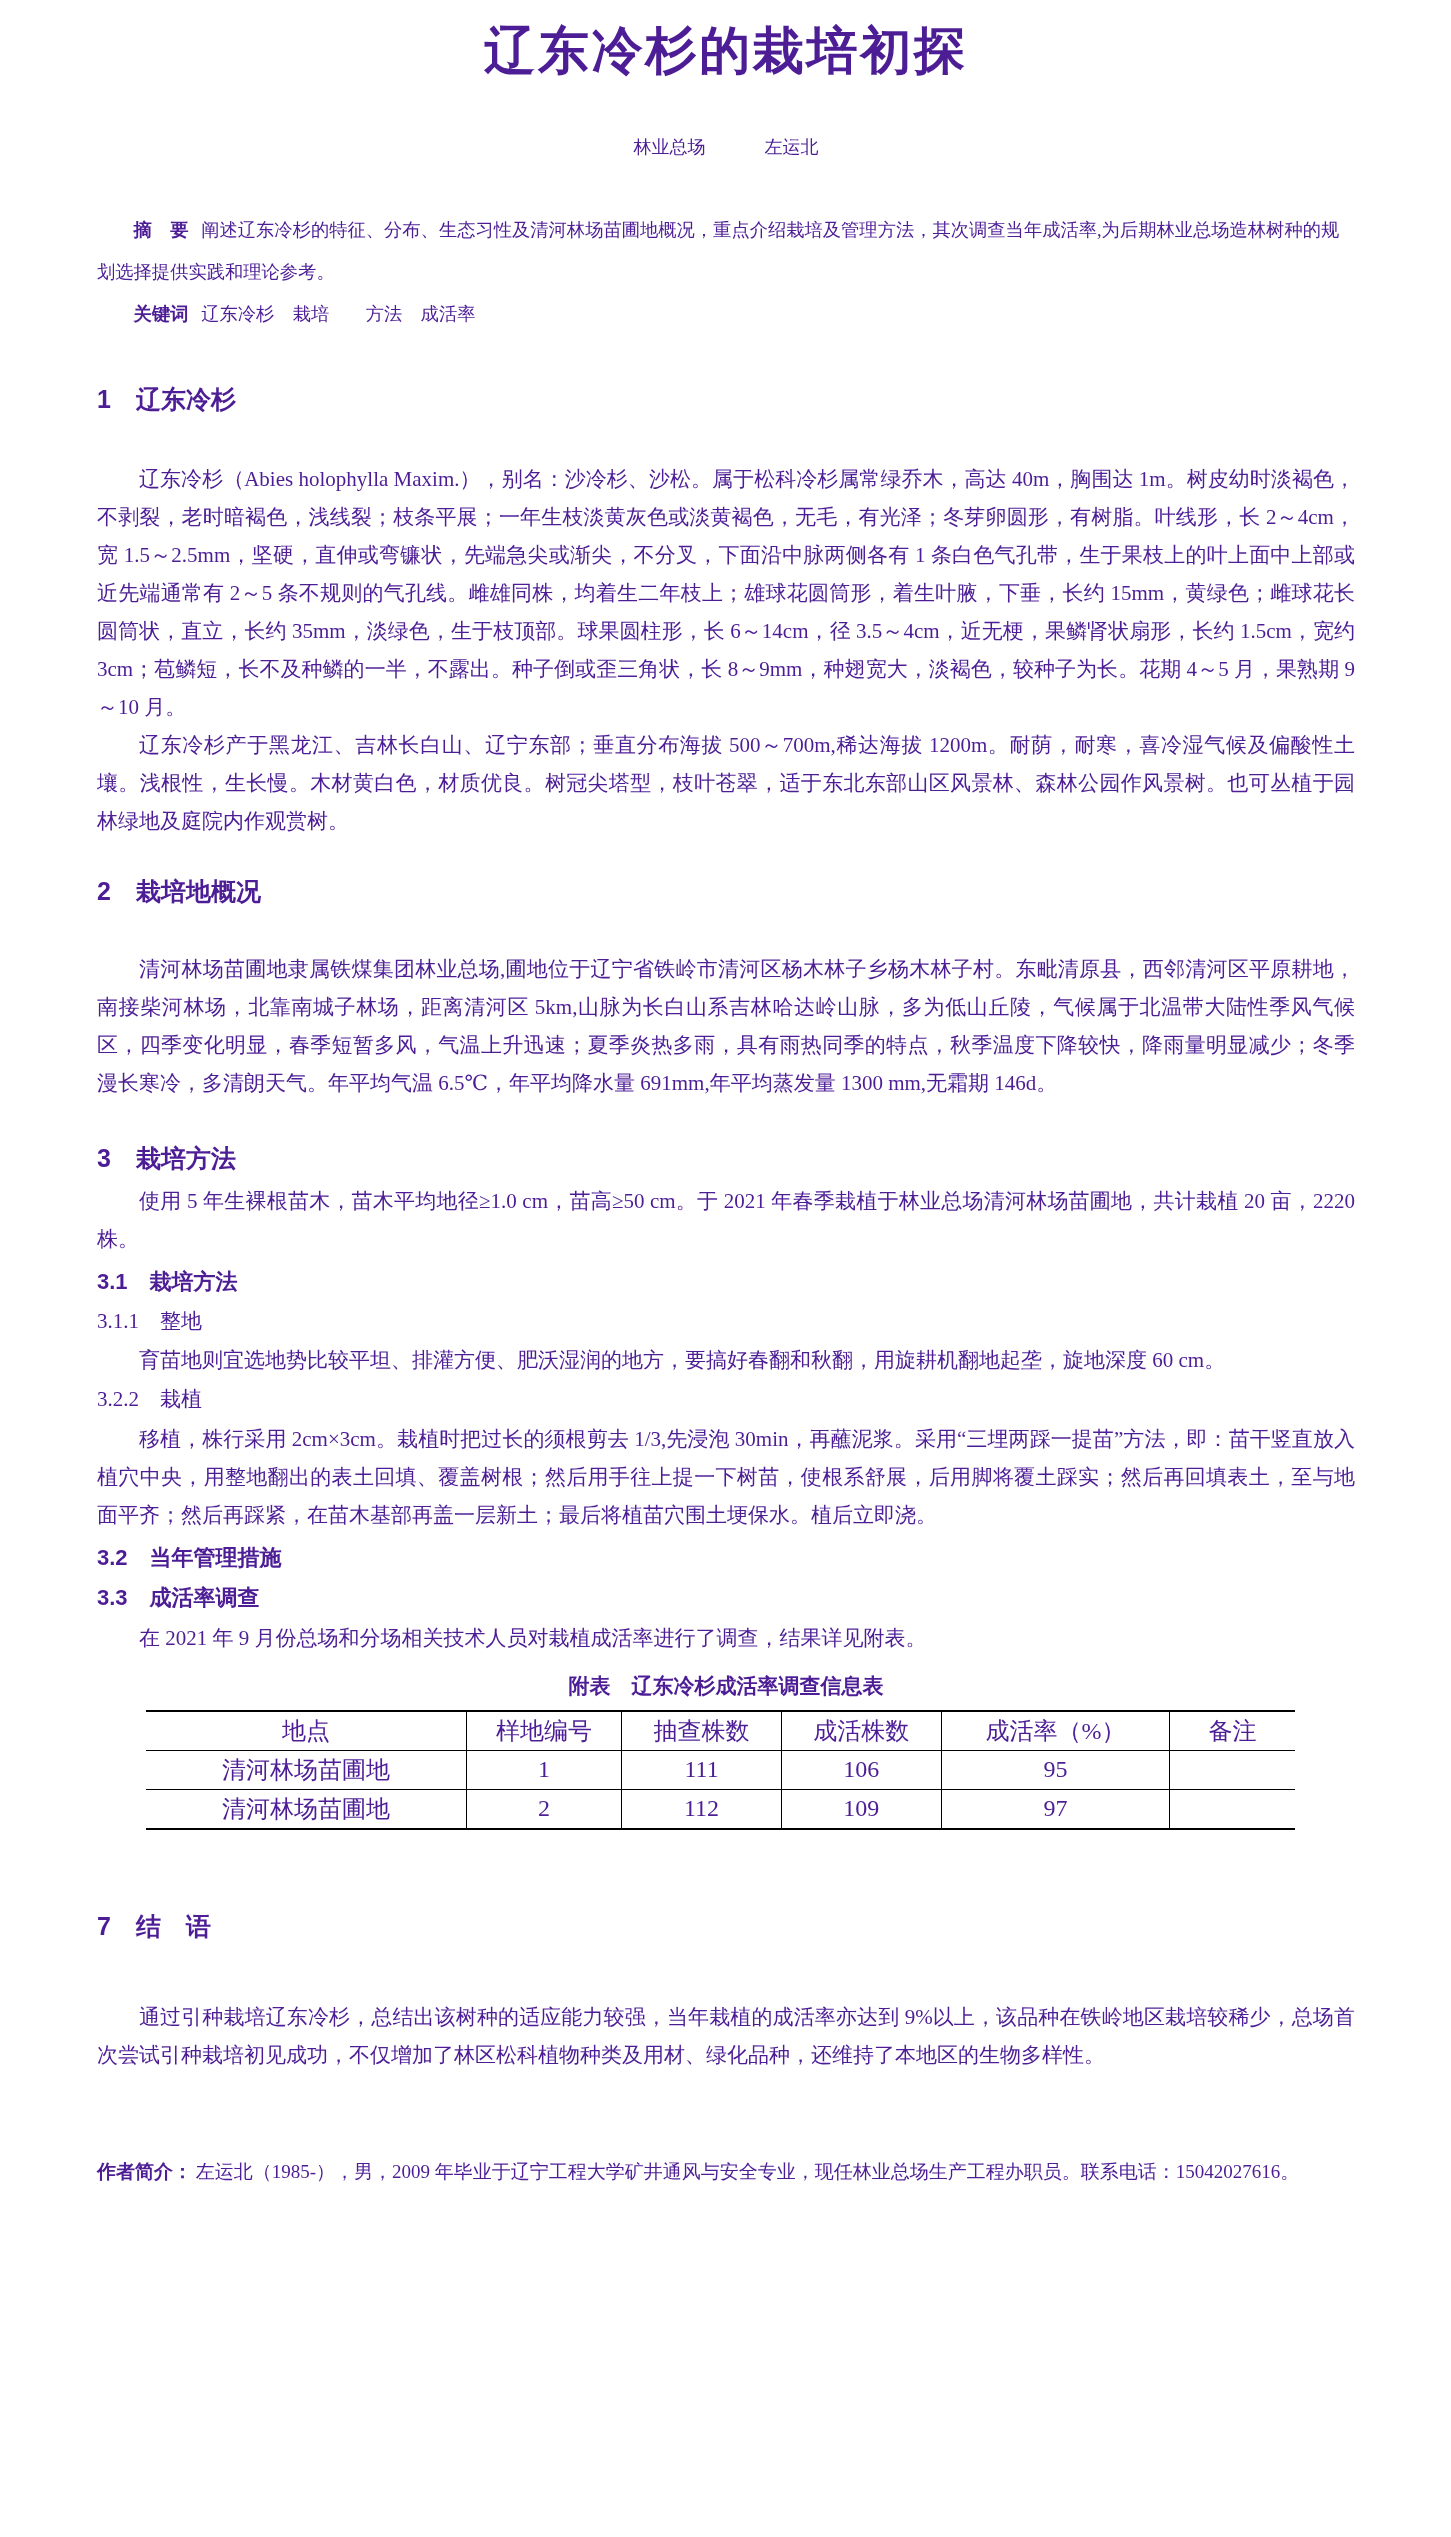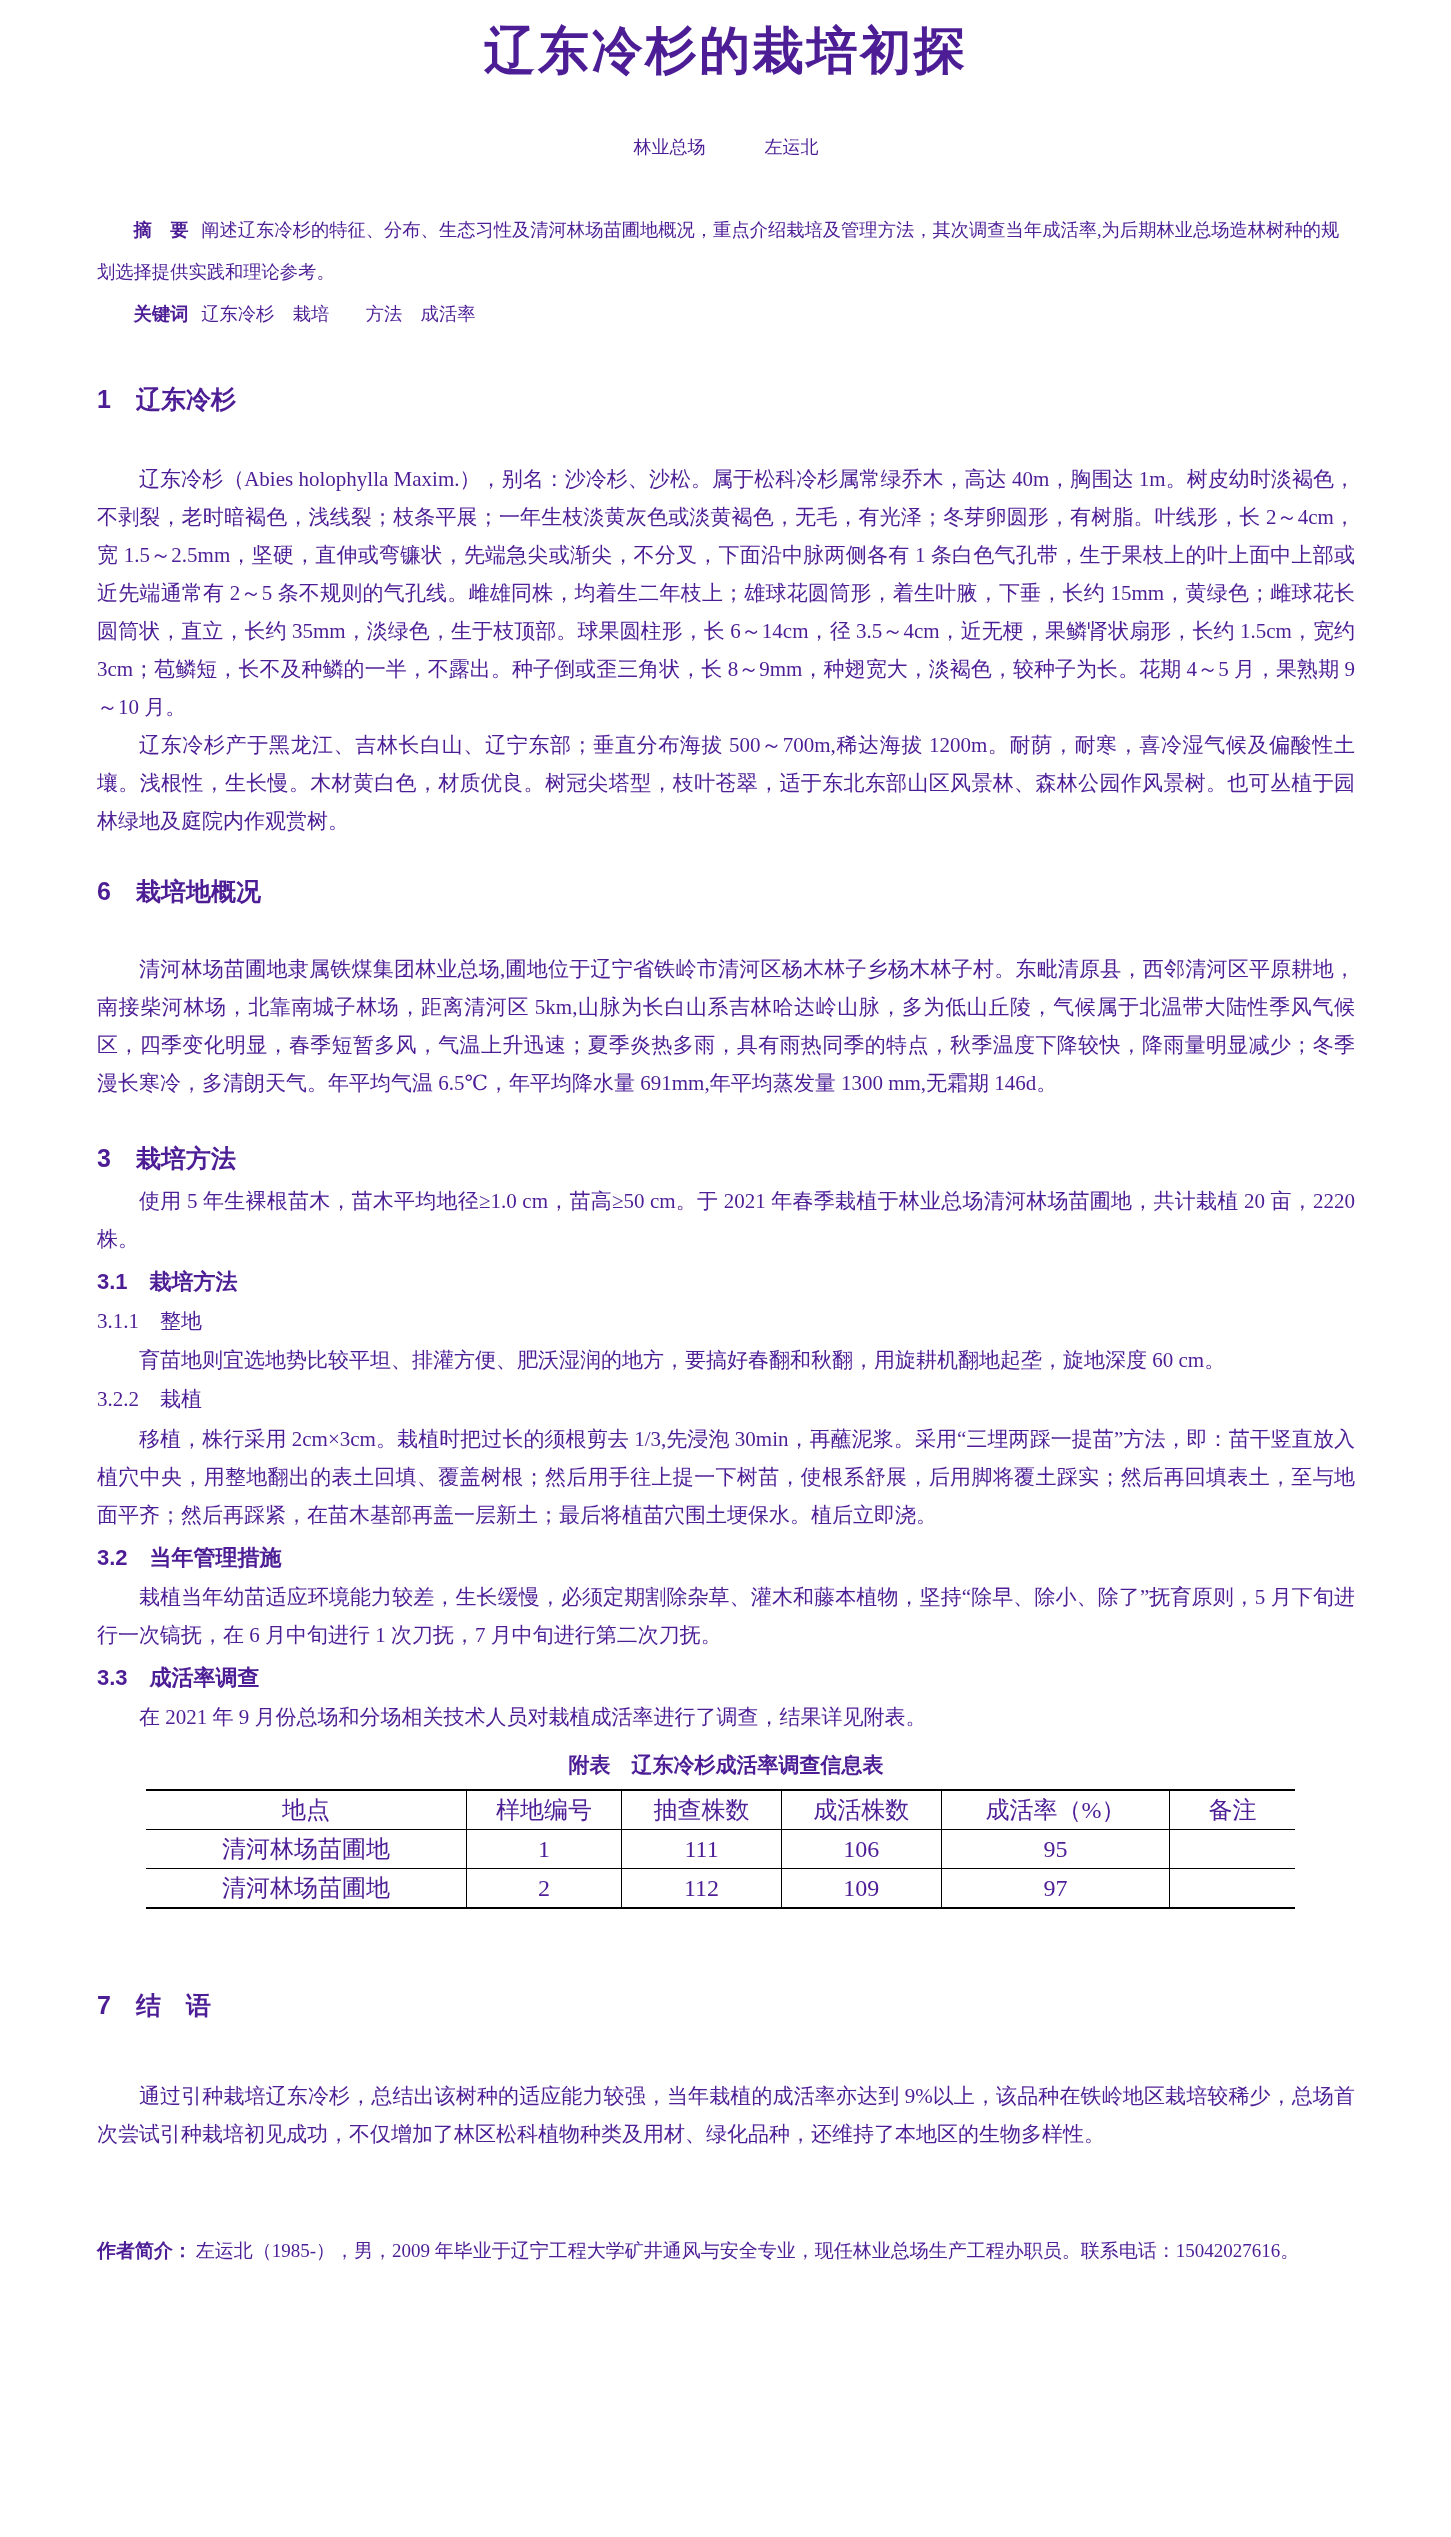--- a/index.html
+++ b/index.html
@@ -130,32 +130,31 @@
 
   <div class="abstract-block">
     <p><span class="inline-label">摘　要</span><span>阐述辽东冷杉的特征、分布、生态习性及清河林场苗圃地概况，重点介绍栽培及管理方法，其次调查当年成活率,为后期林业总场造林树种的规划选择提供实践和理论参考。</span></p>
     <p><span class="inline-label">关键词</span><span>辽东冷杉　栽培　　方法　成活率</span></p>
   </div>
 
   <h2 class="sec-heading h1-1">1　辽东冷杉</h2>
   <p class="body-p">辽东冷杉（Abies holophylla Maxim.），别名：沙冷杉、沙松。属于松科冷杉属常绿乔木，高达 40m，胸围达 1m。树皮幼时淡褐色，不剥裂，老时暗褐色，浅线裂；枝条平展；一年生枝淡黄灰色或淡黄褐色，无毛，有光泽；冬芽卵圆形，有树脂。叶线形，长 2～4cm，宽 1.5～2.5mm，坚硬，直伸或弯镰状，先端急尖或渐尖，不分叉，下面沿中脉两侧各有 1 条白色气孔带，生于果枝上的叶上面中上部或近先端通常有 2～5 条不规则的气孔线。雌雄同株，均着生二年枝上；雄球花圆筒形，着生叶腋，下垂，长约 15mm，黄绿色；雌球花长圆筒状，直立，长约 35mm，淡绿色，生于枝顶部。球果圆柱形，长 6～14cm，径 3.5～4cm，近无梗，果鳞肾状扇形，长约 1.5cm，宽约 3cm；苞鳞短，长不及种鳞的一半，不露出。种子倒或歪三角状，长 8～9mm，种翅宽大，淡褐色，较种子为长。花期 4～5 月，果熟期 9～10 月。</p>
   <p class="body-p">辽东冷杉产于黑龙江、吉林长白山、辽宁东部；垂直分布海拔 500～700m,稀达海拔 1200m。耐荫，耐寒，喜冷湿气候及偏酸性土壤。浅根性，生长慢。木材黄白色，材质优良。树冠尖塔型，枝叶苍翠，适于东北东部山区风景林、森林公园作风景树。也可丛植于园林绿地及庭院内作观赏树。</p>
 
-  <h2 class="sec-heading h1-2">6　栽培地概况</h2>
+  <h2 class="sec-heading h1-2">2　栽培地概况</h2>
   <p class="body-p">清河林场苗圃地隶属铁煤集团林业总场,圃地位于辽宁省铁岭市清河区杨木林子乡杨木林子村。东毗清原县，西邻清河区平原耕地，南接柴河林场，北靠南城子林场，距离清河区 5km,山脉为长白山系吉林哈达岭山脉，多为低山丘陵，气候属于北温带大陆性季风气候区，四季变化明显，春季短暂多风，气温上升迅速；夏季炎热多雨，具有雨热同季的特点，秋季温度下降较快，降雨量明显减少；冬季漫长寒冷，多清朗天气。年平均气温 6.5℃，年平均降水量 691mm,年平均蒸发量 1300 mm,无霜期 146d。</p>
 
   <h2 class="sec-heading h1-3">3　栽培方法</h2>
   <p class="body-p">使用 5 年生裸根苗木，苗木平均地径≥1.0 cm，苗高≥50 cm。于 2021 年春季栽植于林业总场清河林场苗圃地，共计栽植 20 亩，2220 株。</p>
   <h3 class="sub-heading">3.1　栽培方法</h3>
   <h4 class="subsub-heading">3.1.1　整地</h4>
   <p class="body-p">育苗地则宜选地势比较平坦、排灌方便、肥沃湿润的地方，要搞好春翻和秋翻，用旋耕机翻地起垄，旋地深度 60 cm。</p>
   <h4 class="subsub-heading">3.2.2　栽植</h4>
   <p class="body-p">移植，株行采用 2cm×3cm。栽植时把过长的须根剪去 1/3,先浸泡 30min，再蘸泥浆。采用“三埋两踩一提苗”方法，即：苗干竖直放入植穴中央，用整地翻出的表土回填、覆盖树根；然后用手往上提一下树苗，使根系舒展，后用脚将覆土踩实；然后再回填表土，至与地面平齐；然后再踩紧，在苗木基部再盖一层新土；最后将植苗穴围土埂保水。植后立即浇。</p>
   <h3 class="sub-heading">3.2　当年管理措施</h3>
-  <p class="body-p">栽植当年幼苗适应环境能力较差，生长缓慢，必须定期割除杂草、灌木和藤本植物，坚持“除早、除小、除了”抚育原则，5 月下旬进行一次镐抚，在 6 月中旬进行 1 次刀抚，7 月中旬进行第二次刀抚。</p>
   <h3 class="sub-heading">3.3　成活率调查</h3>
   <p class="body-p">在 2021 年 9 月份总场和分场相关技术人员对栽植成活率进行了调查，结果详见附表。</p>
 
   <div class="table-caption">附表　辽东冷杉成活率调查信息表</div>
 
   <table class="survey">
     <tbody>
       <tr>
         <th class="col-site">地点</th>
         <th class="col-plot">样地编号</th>

